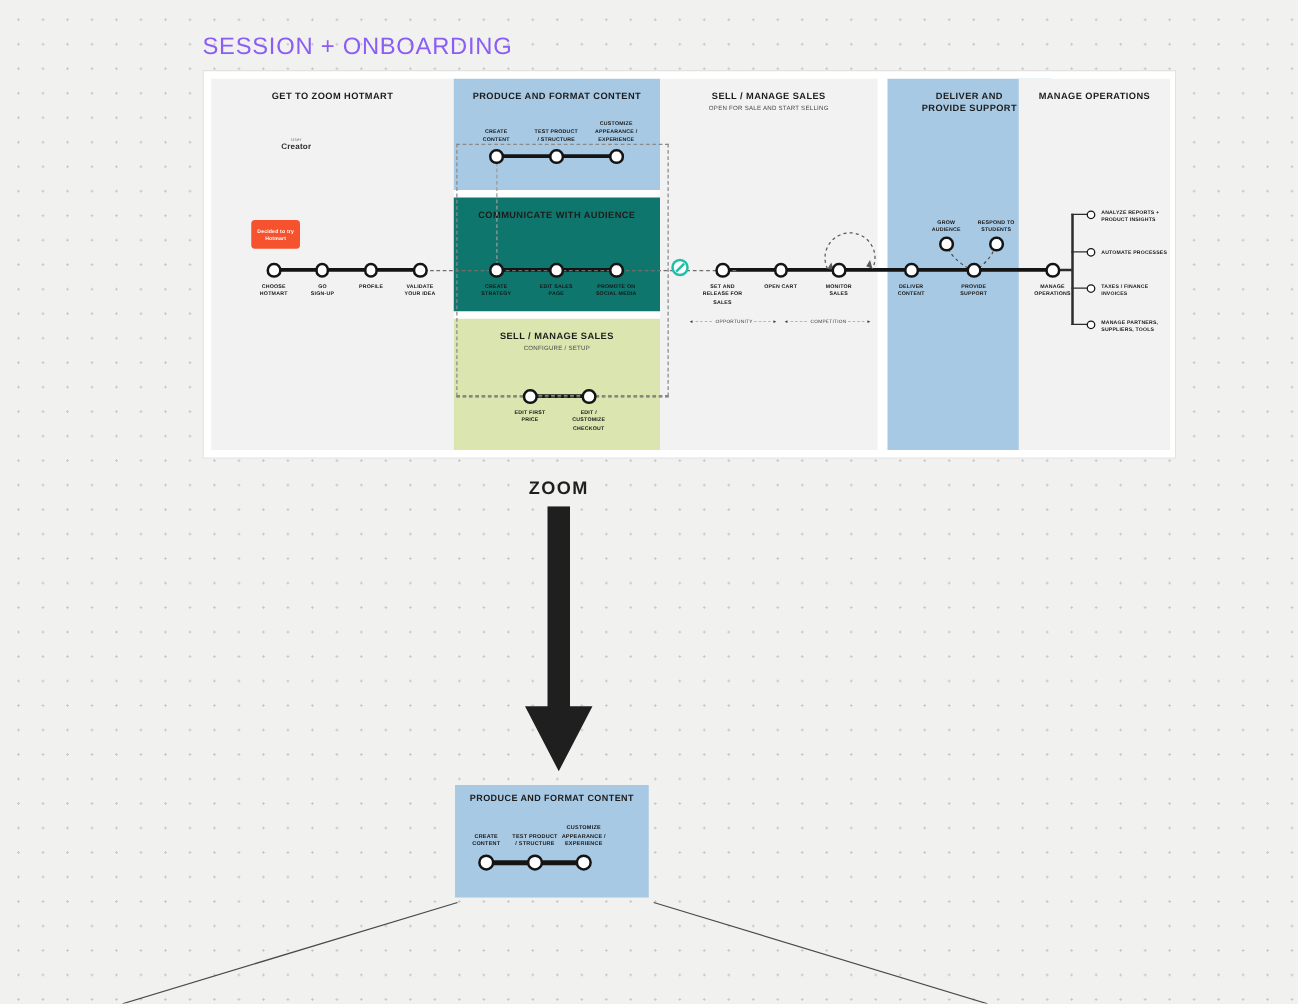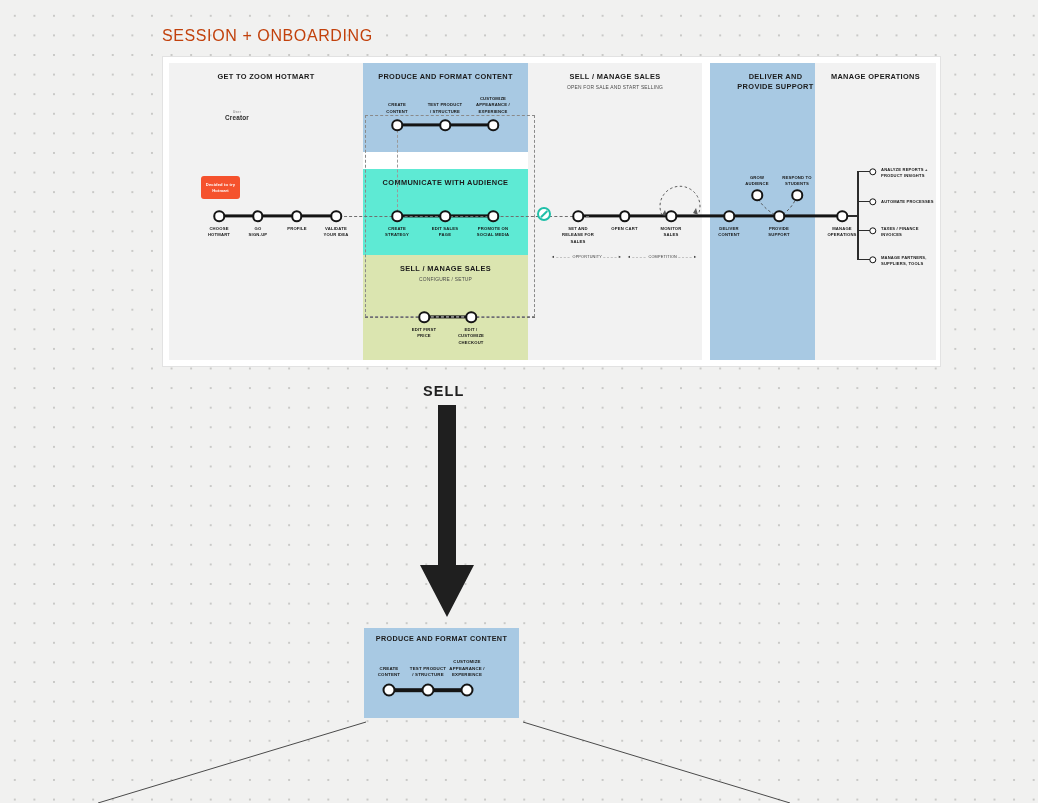--- a/index.html
+++ b/index.html
@@ -13,23 +13,23 @@
     background-color: #f1f1f0;
     background-image: radial-gradient(circle, #c9c9c7 1px, transparent 1px);
     background-size: 19.6px 19.6px;
     background-position: 5px 6px;
   }
 
   
   #board-title {
     position: absolute;
     left: 162px; top: 27px;
-    font-size: 16px;
+    font-size: 19px;
     letter-spacing: 0.6px;
-    color: #c2410c;
+    color: #8b5cf6;
     font-weight: 400;
   }
 
   
   #map-frame {
     position: absolute;
     left: 162px; top: 56px;
     width: 779px; height: 311px;
     background: #ffffff;
     border: 1px solid #e2e2e2;
@@ -249,21 +249,21 @@
   <div id="columns">
 
     <div class="col" style="left:0px; width:194px;">
       <div class="col-title">GET TO ZOOM HOTMART</div>
     </div>
 
     <div class="col blue" style="left:194px; width:165px; bottom:auto; height:89px;">
       <div class="col-title">PRODUCE AND FORMAT CONTENT</div>
     </div>
 
-    <div class="col" style="left:194px; top:106px; height:91px; width:165px; background:#5eead4;">
+    <div class="col" style="left:194px; top:95px; height:91px; width:165px; background:#0f766e;">
       <div class="col-title">COMMUNICATE WITH AUDIENCE</div>
     </div>
 
     <div class="col" style="left:194px; top:192px; bottom:0; width:165px; background:#dbe5b0;">
       <div class="col-title">SELL / MANAGE SALES</div>
       <div class="col-sub">CONFIGURE / SETUP</div>
     </div>
 
     <div class="col" style="left:359px; width:174px;">
       <div class="col-title">SELL / MANAGE SALES</div>
@@ -436,21 +436,21 @@
 
 <div id="trigger-badge">
   <div>
     <span>Decided to try</span><br>
     <span>Hotmart</span>
   </div>
 </div>
 
 <div id="teal-marker"></div>
 
-<div id="zoom-label">SELL</div>
+<div id="zoom-label">ZOOM</div>
 <svg id="zoom-arrow" width="58" height="215" viewBox="0 0 58 215">
   <polygon points="20,0 38,0 38,160 56,160 29,212 2,160 20,160" fill="#1f1f1f"></polygon>
 </svg>
 
 <div id="zoom-card">
   <div class="col-title">PRODUCE AND FORMAT CONTENT</div>
   <div class="track" style="left:25px; top:62px; width:78px;">
     <div class="track-line" style="height:3.6px;"></div>
     <div class="node" style="left:0%; width:13px; height:13px;"></div>
     <div class="node" style="left:50%; width:13px; height:13px;"></div>

